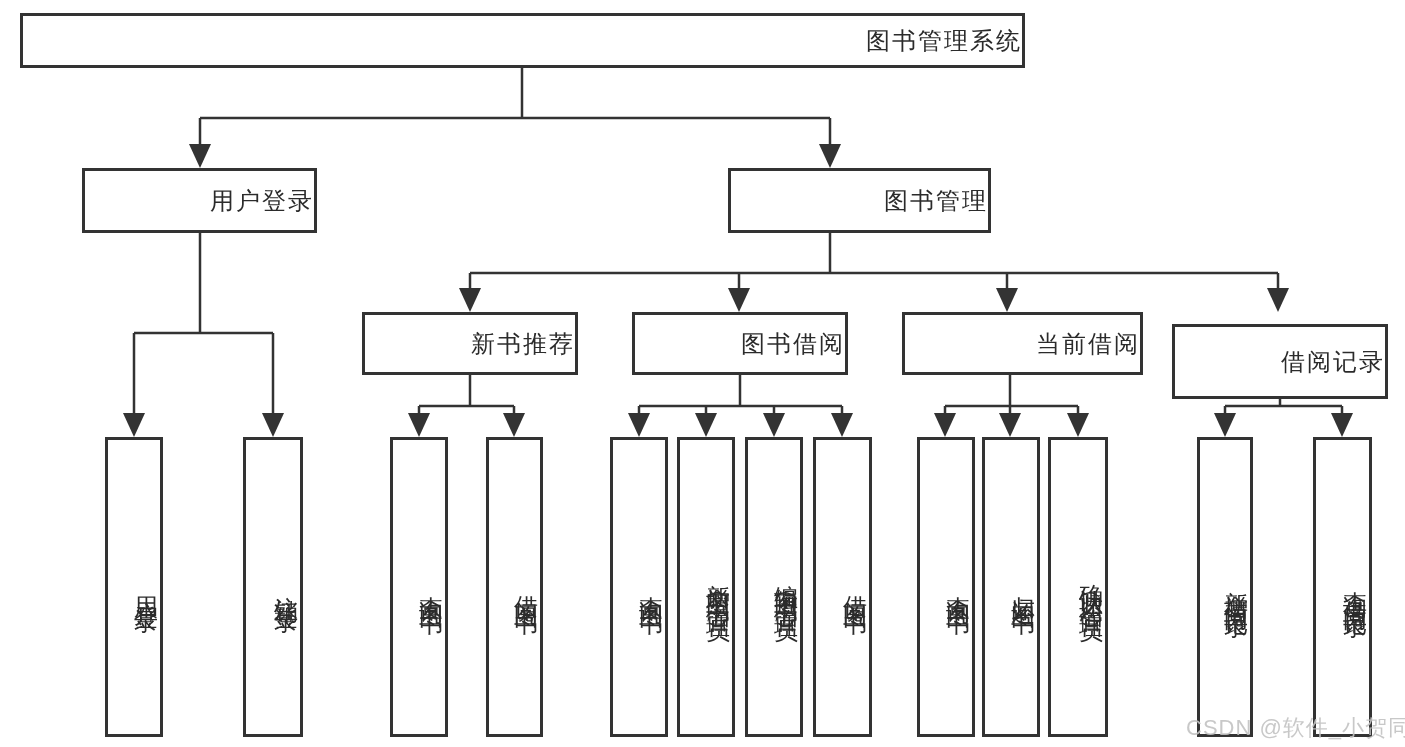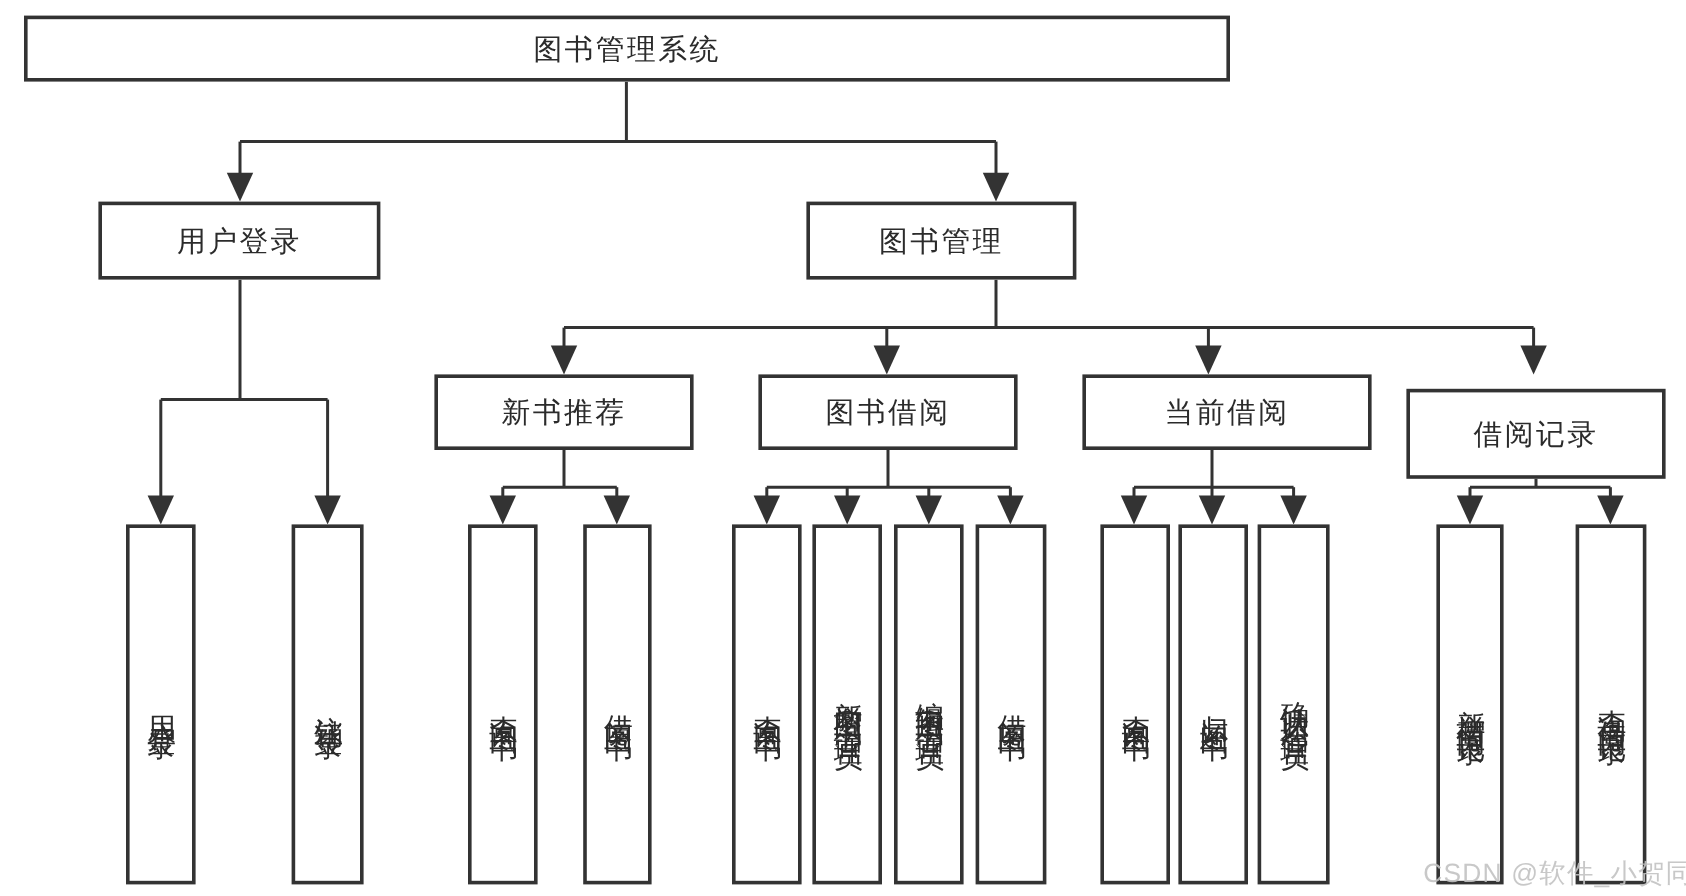--- a/index.html
+++ b/index.html
@@ -2,21 +2,21 @@
 <html><head>
 <meta charset="utf-8">
 <style>
   html, body { margin: 0; padding: 0; background: #ffffff; }
   body { width: 1405px; height: 747px; position: relative; overflow: hidden;
          font-family: "Liberation Sans", "DejaVu Sans", sans-serif; }
   .canvas { position: absolute; left: 0; top: 0; width: 1405px; height: 747px; }
   svg.connectors { position: absolute; left: 0; top: 0; z-index: 1; }
   .node { position: absolute; box-sizing: border-box; background: #ffffff;
           border: 3px solid #333333; display: flex; align-items: center;
-          justify-content: center; z-index: 2; color: #2b2b2b; }
+          justify-content: flex-end; z-index: 2; color: #2b2b2b; }
   .hbox span { font-size: 24px; letter-spacing: 2px; white-space: nowrap; }
   .vbox span { writing-mode: vertical-rl; text-orientation: mixed;
                font-size: 24px; letter-spacing: 5px; line-height: 1.15; }
   .watermark { position: absolute; left: 1186px; top: 713px; z-index: 5;
                font-size: 22px; color: #c3c3c3; letter-spacing: 1px;
                white-space: nowrap; opacity: 0.9; }
 </style>
 </head>
 <body>
 
@@ -88,21 +88,21 @@
     </g>
   </svg>
 
   <div class="node hbox" style="left:20px;top:13px;width:1005px;height:55px">
     <span>图书管理系统</span>
   </div>
 
   <div class="node hbox" style="left:82px;top:168px;width:235px;height:65px">
     <span>用户登录</span>
   </div>
-  <div class="node hbox" style="left:672px;top:168px;width:225px;height:65px">
+  <div class="node hbox" style="left:728px;top:168px;width:263px;height:65px">
     <span>图书管理</span>
   </div>
 
   <div class="node hbox" style="left:632px;top:312px;width:216px;height:63px">
     <span>图书借阅</span>
   </div>
   <div class="node hbox" style="left:362px;top:312px;width:216px;height:63px">
     <span>新书推荐</span>
   </div>
   <div class="node hbox" style="left:902px;top:312px;width:241px;height:63px">

